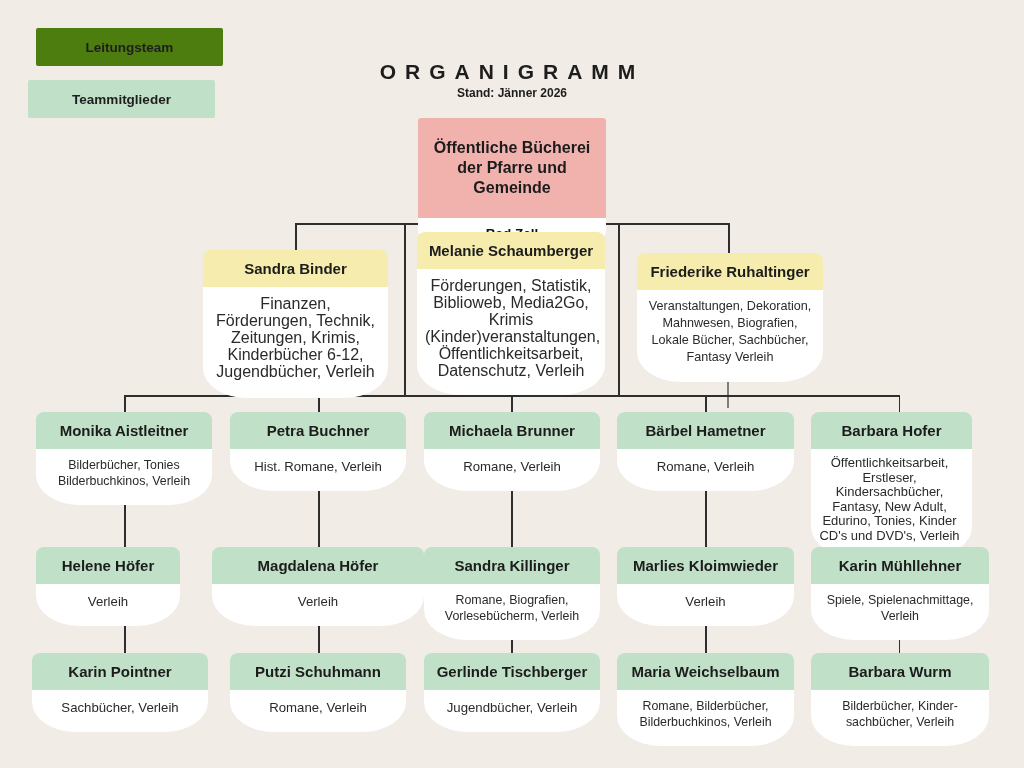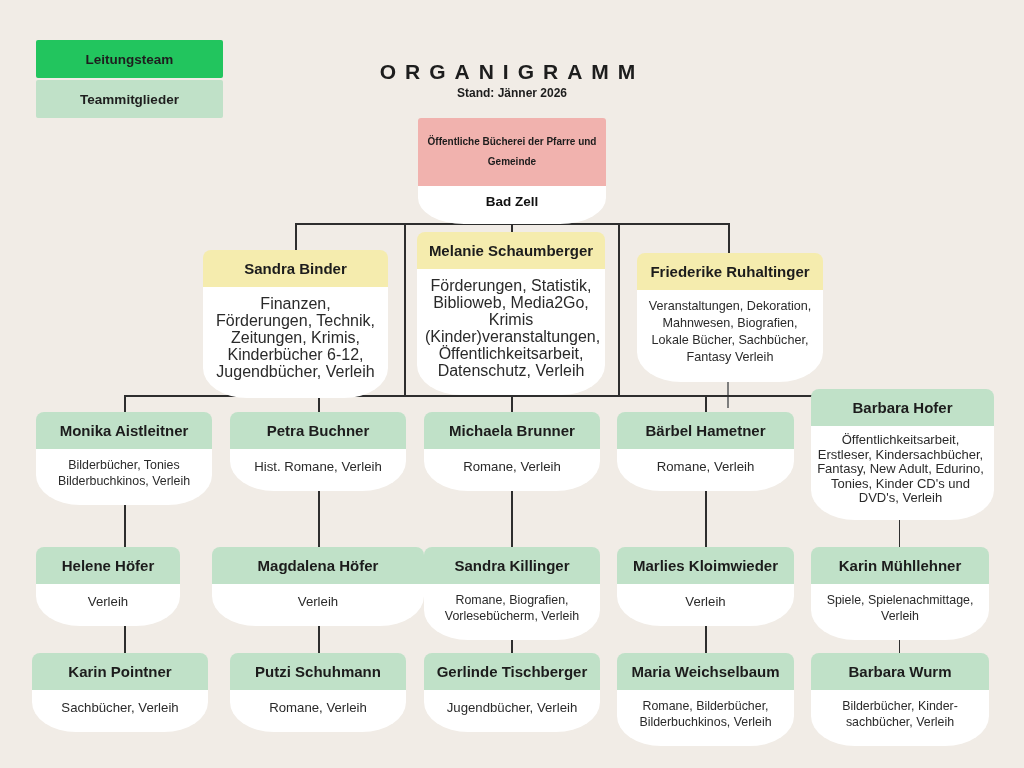--- a/index.html
+++ b/index.html
@@ -2,22 +2,22 @@
 <html><head>
 <meta charset="utf-8">
 <style>
   html,body{margin:0;padding:0;}
   body{font-family:"Liberation Sans","DejaVu Sans",sans-serif;background:#e8e4df;}
   #canvas{position:relative;width:1024px;height:768px;background:#f1ece6;overflow:hidden;margin:0 auto;}
 
   
   .legend-box{position:absolute;width:187px;height:38px;display:flex;align-items:center;justify-content:center;
     font-weight:bold;font-size:13.5px;color:#1e1e1e;border-radius:2px;}
-  .legend-yellow{left:36px;top:40px;background:#22c55e;text-align:center;}
-  .legend-green{left:36px;top:80px;background:#c0e1c8;}
+  .legend-yellow{left:36px;top:28px;background:#4d7c0f;text-align:center;}
+  .legend-green{left:28px;top:80px;background:#c0e1c8;}
 
   
   .title{position:absolute;left:0;top:60px;width:1024px;text-align:center;
     font-size:21px;font-weight:bold;letter-spacing:9px;color:#1d1d1d;}
   .subtitle{position:absolute;left:0;top:86px;width:1024px;text-align:center;
     font-size:12px;font-weight:bold;color:#1d1d1d;}
 
   
   .lv{position:absolute;width:1.5px;background:#2e2e2e;z-index:1;}
   .lh{position:absolute;height:1.5px;background:#2e2e2e;z-index:1;}
@@ -70,21 +70,21 @@
   <div class="lv" style="left:705px;top:478px;height:72px"></div>
   <div class="lv" style="left:898.5px;top:500px;height:50px"></div>
 
   <div class="lv" style="left:124px;top:612px;height:42px"></div>
   <div class="lv" style="left:318px;top:612px;height:42px"></div>
   <div class="lv" style="left:511px;top:612px;height:42px"></div>
   <div class="lv" style="left:705px;top:612px;height:42px"></div>
   <div class="lv" style="left:898.5px;top:612px;height:42px"></div>
 
   <div class="node" style="left:418px;top:118px;width:188px">
-    <div class="hdr pink" style="font-size:10px;line-height:20px;padding:14px 8px;border-radius:3px 3px 0 0">Öffentliche Bücherei der Pfarre und Gemeinde</div>
+    <div class="hdr pink" style="font-size:16px;line-height:20px;padding:20px 8px;border-radius:3px 3px 0 0">Öffentliche Bücherei der Pfarre und Gemeinde</div>
     <div class="nbody big" style="border-radius:0 0 46px 46px / 0 0 26px 26px">Bad Zell</div>
   </div>
 
   <div class="node" style="left:203px;top:250px;width:185px">
     <div class="hdr yellow">Sandra Binder</div>
     <div class="nbody" style="padding-bottom:18px">Finanzen, Förderungen, Technik, Zeitungen, Krimis, Kinderbücher 6-12, Jugendbücher, Verleih</div>
   </div>
   <div class="node" style="left:417px;top:232px;width:188px">
     <div class="hdr yellow">Melanie Schaumberger</div>
     <div class="nbody">Förderungen, Statistik, Biblioweb, Media2Go, Krimis (Kinder)veranstaltungen, Öffentlichkeitsarbeit, Datenschutz, Verleih</div>
@@ -103,21 +103,21 @@
     <div class="nbody one">Hist. Romane, Verleih</div>
   </div>
   <div class="node" style="left:424px;top:412px;width:176px">
     <div class="hdr green">Michaela Brunner</div>
     <div class="nbody one">Romane, Verleih</div>
   </div>
   <div class="node" style="left:617px;top:412px;width:177px">
     <div class="hdr green">Bärbel Hametner</div>
     <div class="nbody one">Romane, Verleih</div>
   </div>
-  <div class="node" style="left:811px;top:389px;width:183px">
+  <div class="node" style="left:811px;top:412px;width:161px">
     <div class="hdr green">Barbara Hofer</div>
     <div class="nbody xs">Öffentlichkeitsarbeit, Erstleser, Kindersachbücher, Fantasy, New Adult, Edurino, Tonies, Kinder CD's und DVD's, Verleih</div>
   </div>
 
   <div class="node" style="left:36px;top:547px;width:144px">
     <div class="hdr green">Helene Höfer</div>
     <div class="nbody one">Verleih</div>
   </div>
   <div class="node" style="left:212px;top:547px;width:212px">
     <div class="hdr green">Magdalena Höfer</div>

